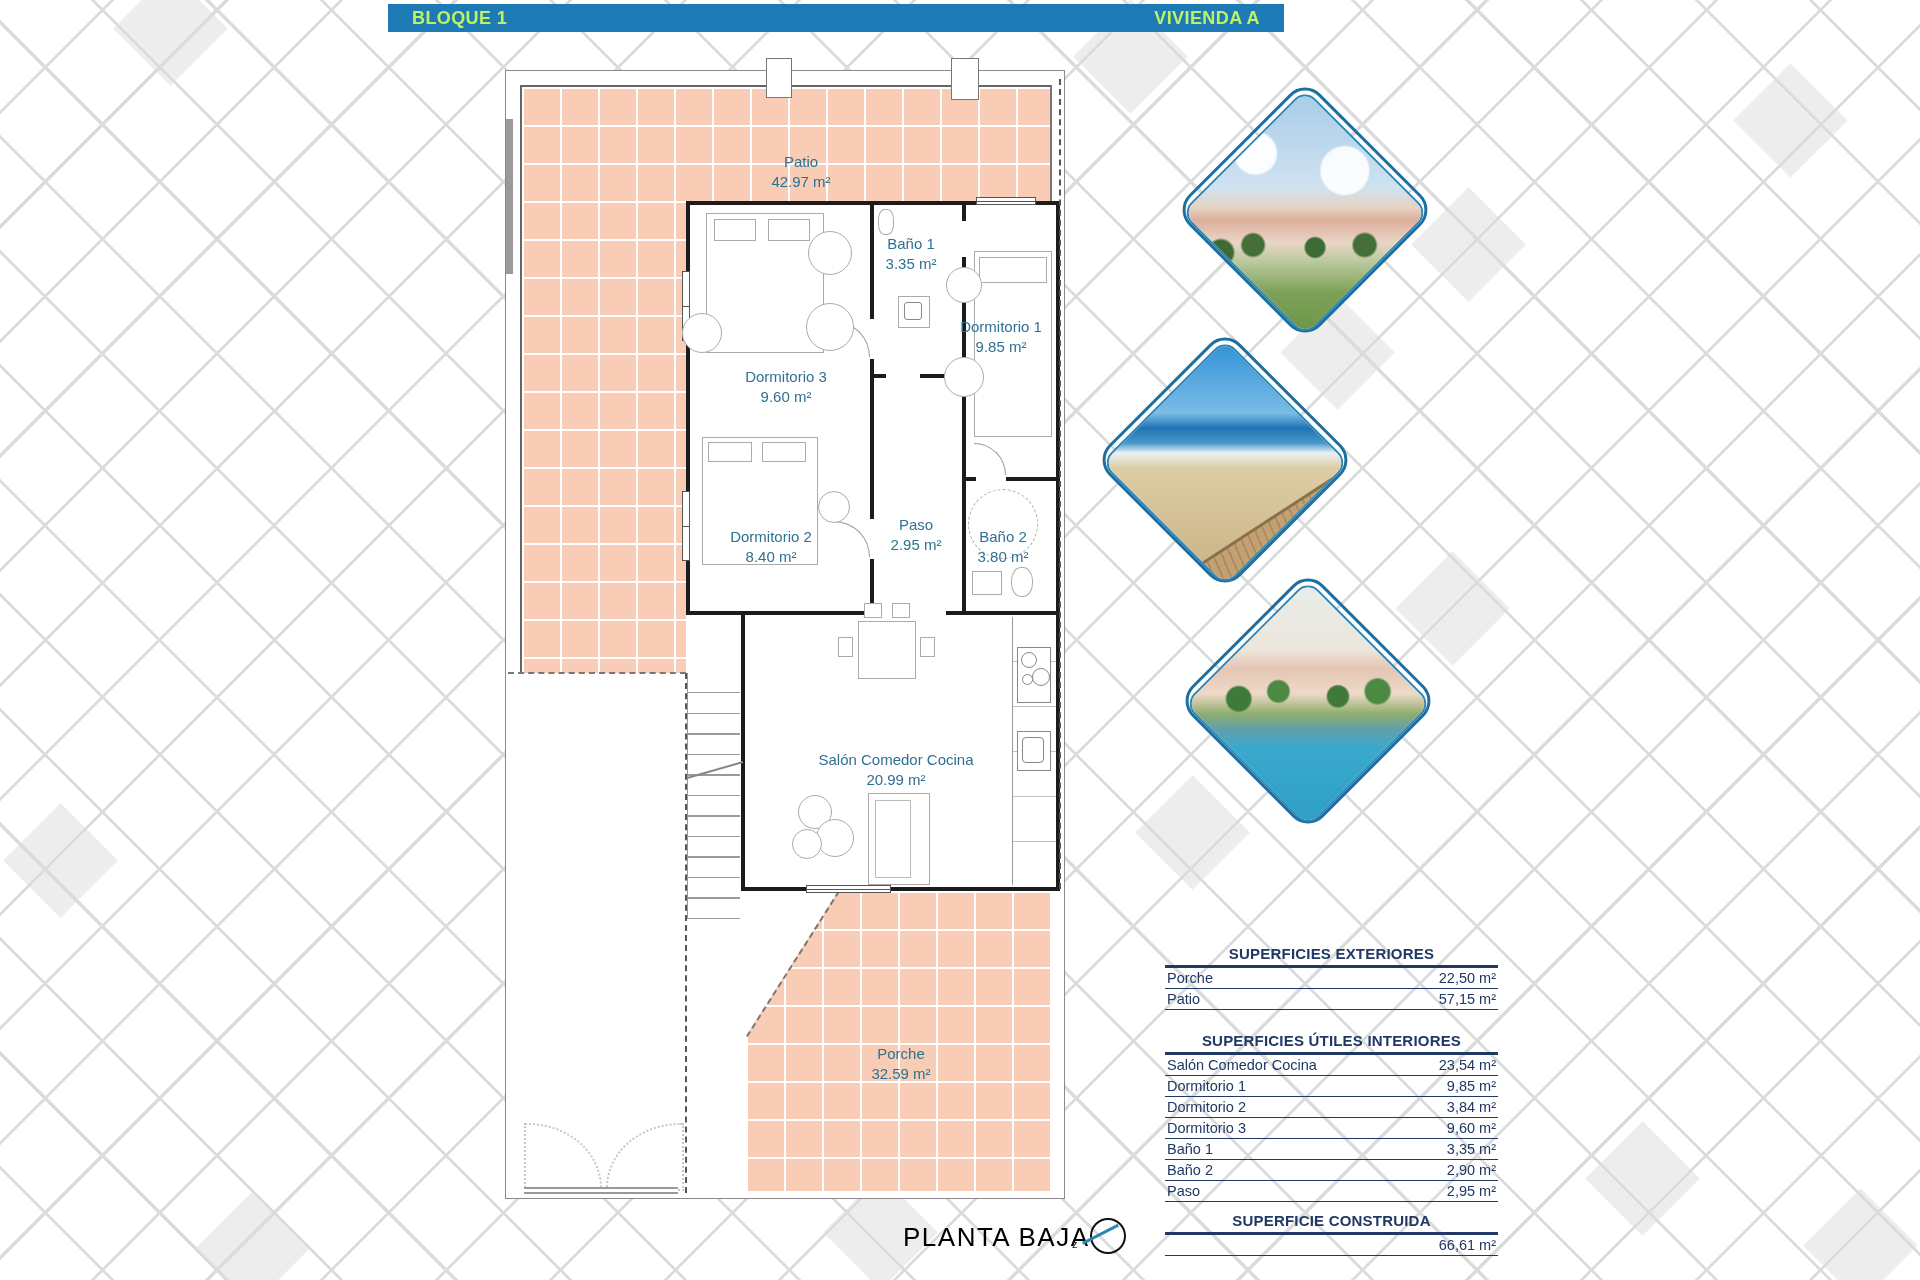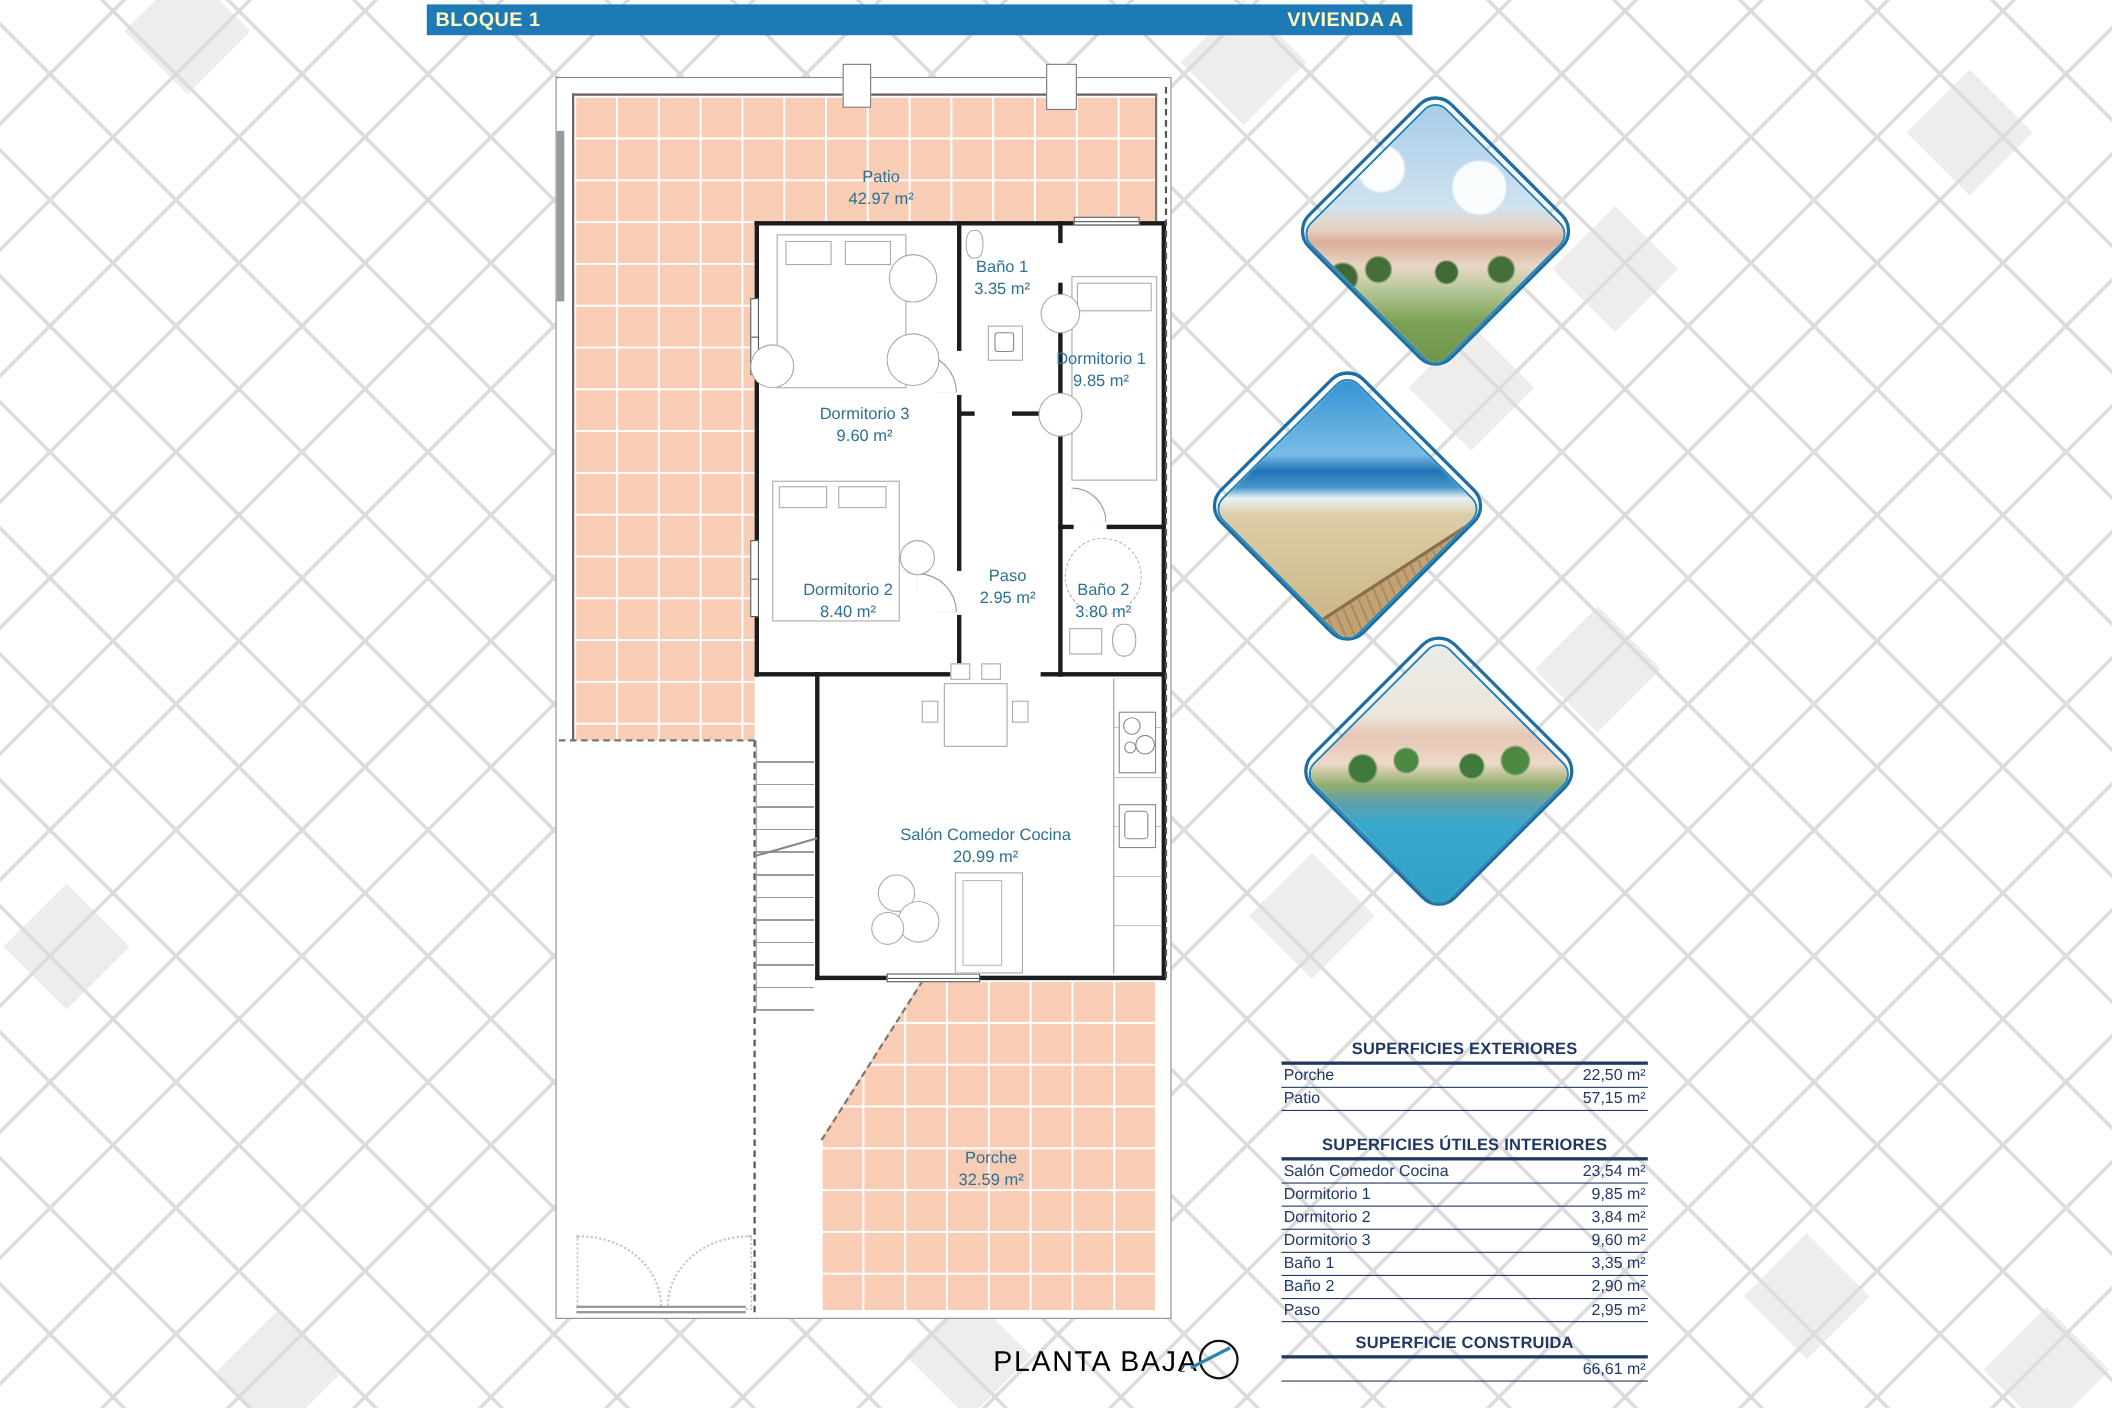--- a/index.html
+++ b/index.html
@@ -8,22 +8,22 @@
     background:#fff;font-family:"Liberation Sans",sans-serif;
   }
   
   .bg-cell{position:absolute;width:81px;height:81px;background:#ededed;transform:rotate(45deg);}
   .bg-lines{position:absolute;inset:0;
     background:
       repeating-linear-gradient(45deg,transparent 0 78px,#dcdcdc 78px 81px),
       repeating-linear-gradient(135deg,transparent 0 78px,#dcdcdc 78px 81px);}
   
   .topbar{position:absolute;left:388px;top:4px;width:896px;height:28px;background:#1e7ab5;
-    display:flex;justify-content:space-between;align-items:center;padding:0 8px;box-sizing:border-box;
-    color:#fef9c3;font-weight:bold;font-size:18px;letter-spacing:.4px;z-index:6;}
+    display:flex;justify-content:space-between;align-items:center;padding:0 24px;box-sizing:border-box;
+    color:#bef264;font-weight:bold;font-size:18px;letter-spacing:.4px;z-index:6;}
   
   .plan{position:absolute;left:505px;top:70px;width:558px;height:1127px;background:#fff;
     border:1.5px solid #8a8a8a;z-index:3;}
   .plan *{box-sizing:border-box;}
   .tile{position:absolute;background-color:#f9cdb5;
     background-image:linear-gradient(#fff 0 2px,transparent 2px),linear-gradient(90deg,#fff 0 2px,transparent 2px);
     background-size:38px 38px;}
   .wall{position:absolute;background:#1c1c1c;}
   .cut{position:absolute;background:#fff;}
   .win{position:absolute;background:#fff;border:1px solid #555;}

